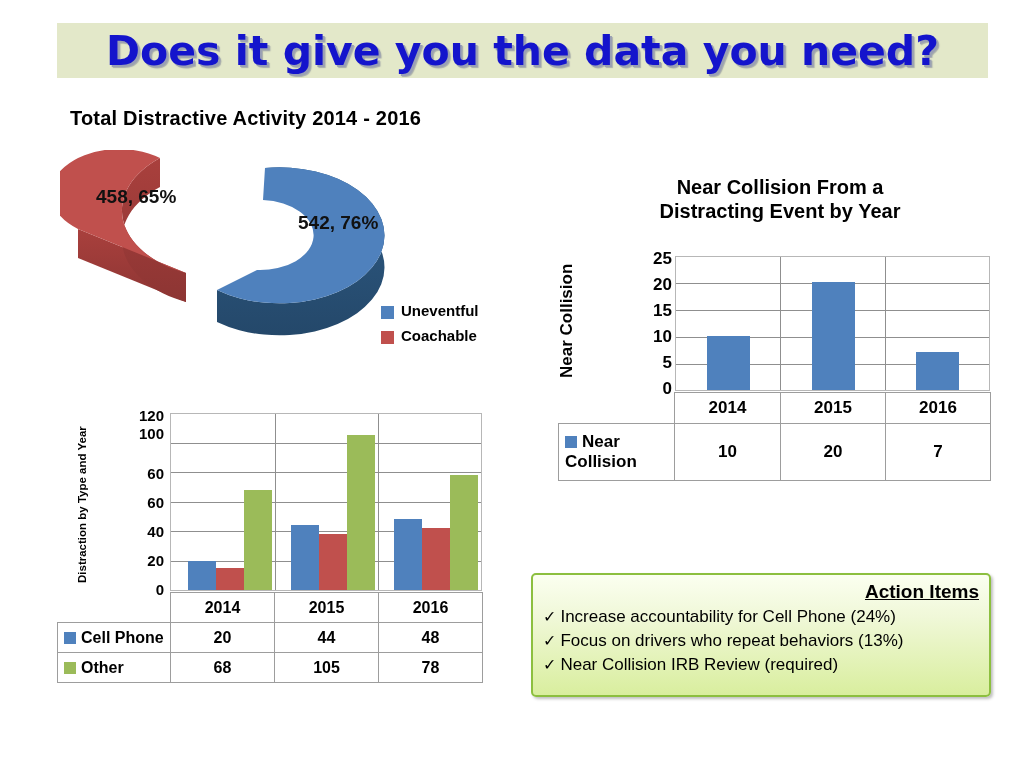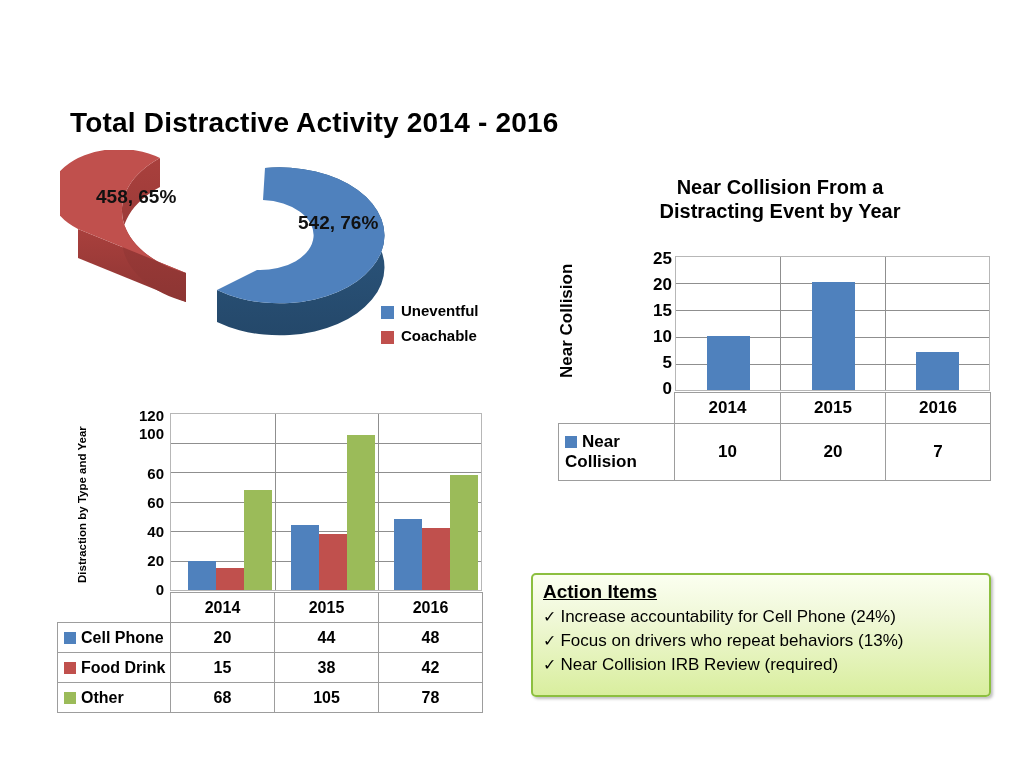--- a/index.html
+++ b/index.html
@@ -32,21 +32,21 @@
     color: #1414cc;
     letter-spacing: 0px;
     text-shadow: 2px 2px 0 #9aa0b4, 3px 3px 1px rgba(120,125,145,.55);
     white-space: nowrap;
   }
 
   
   .pie-heading {
     position: absolute;
     left: 70px; top: 107px;
-    font-size: 28px;
+    font-size: 20px;
     font-weight: bold;
     letter-spacing: .2px;
     white-space: nowrap;
   }
 
   
   .pie-wrap { position: absolute; left: 60px; top: 150px; width: 450px; height: 200px; }
   .pie-label {
     position: absolute;
     font-size: 19px;
@@ -147,38 +147,41 @@
     left: 531px; top: 573px;
     width: 460px; height: 124px;
     box-sizing: border-box;
     border: 2px solid #8cbf3f;
     border-radius: 5px;
     background: linear-gradient(to bottom, #fbfff0 0%, #f0f8d8 35%, #d9ee9e 100%);
     box-shadow: 2px 2px 3px rgba(0,0,0,.25);
     padding: 6px 10px 0 10px;
   }
   .action-title {
-    text-align: left;
+    text-align: right;
     font-size: 19px;
     font-weight: bold;
     text-decoration: underline;
     margin-bottom: 2px;
   }
   .action-item {
     font-size: 17px;
     line-height: 1.42;
     white-space: nowrap;
   }
   .check { font-size: 16px; margin-right: 4px; }
 </style>
 </head>
 <body>
 
 <div class="slide">
 
+  <div class="title-banner">
+    <div class="title-text">Does it give you the data you need?</div>
+  </div>
 
   <div class="pie-heading">Total Distractive Activity 2014 - 2016</div>
 
   <div class="pie-wrap">
     <svg width="450" height="200" viewBox="0 0 450 200">
       <defs>
         <linearGradient id="redSide" x1="0" y1="0" x2="0" y2="1">
           <stop offset="0%" stop-color="#a9403d"></stop>
           <stop offset="100%" stop-color="#8d3533"></stop>
         </linearGradient>
@@ -324,28 +327,20 @@
       <tr>
         <td class="rowhdr">
           <span class="swatch-inline" style="background:#4f81bd"></span><span>Cell Phone</span>
         </td>
         <td>20</td>
         <td>44</td>
         <td>48</td>
       </tr>
       <tr>
         <td class="rowhdr">
-          <span class="swatch-inline" style="background:#c0504d"></span><span>Food Drink</span>
-        </td>
-        <td>15</td>
-        <td>38</td>
-        <td>42</td>
-      </tr>
-      <tr>
-        <td class="rowhdr">
           <span class="swatch-inline" style="background:#9bbb59"></span><span>Other</span>
         </td>
         <td>68</td>
         <td>105</td>
         <td>78</td>
       </tr>
     </tbody>
   </table>
 
   <div class="action-box">

